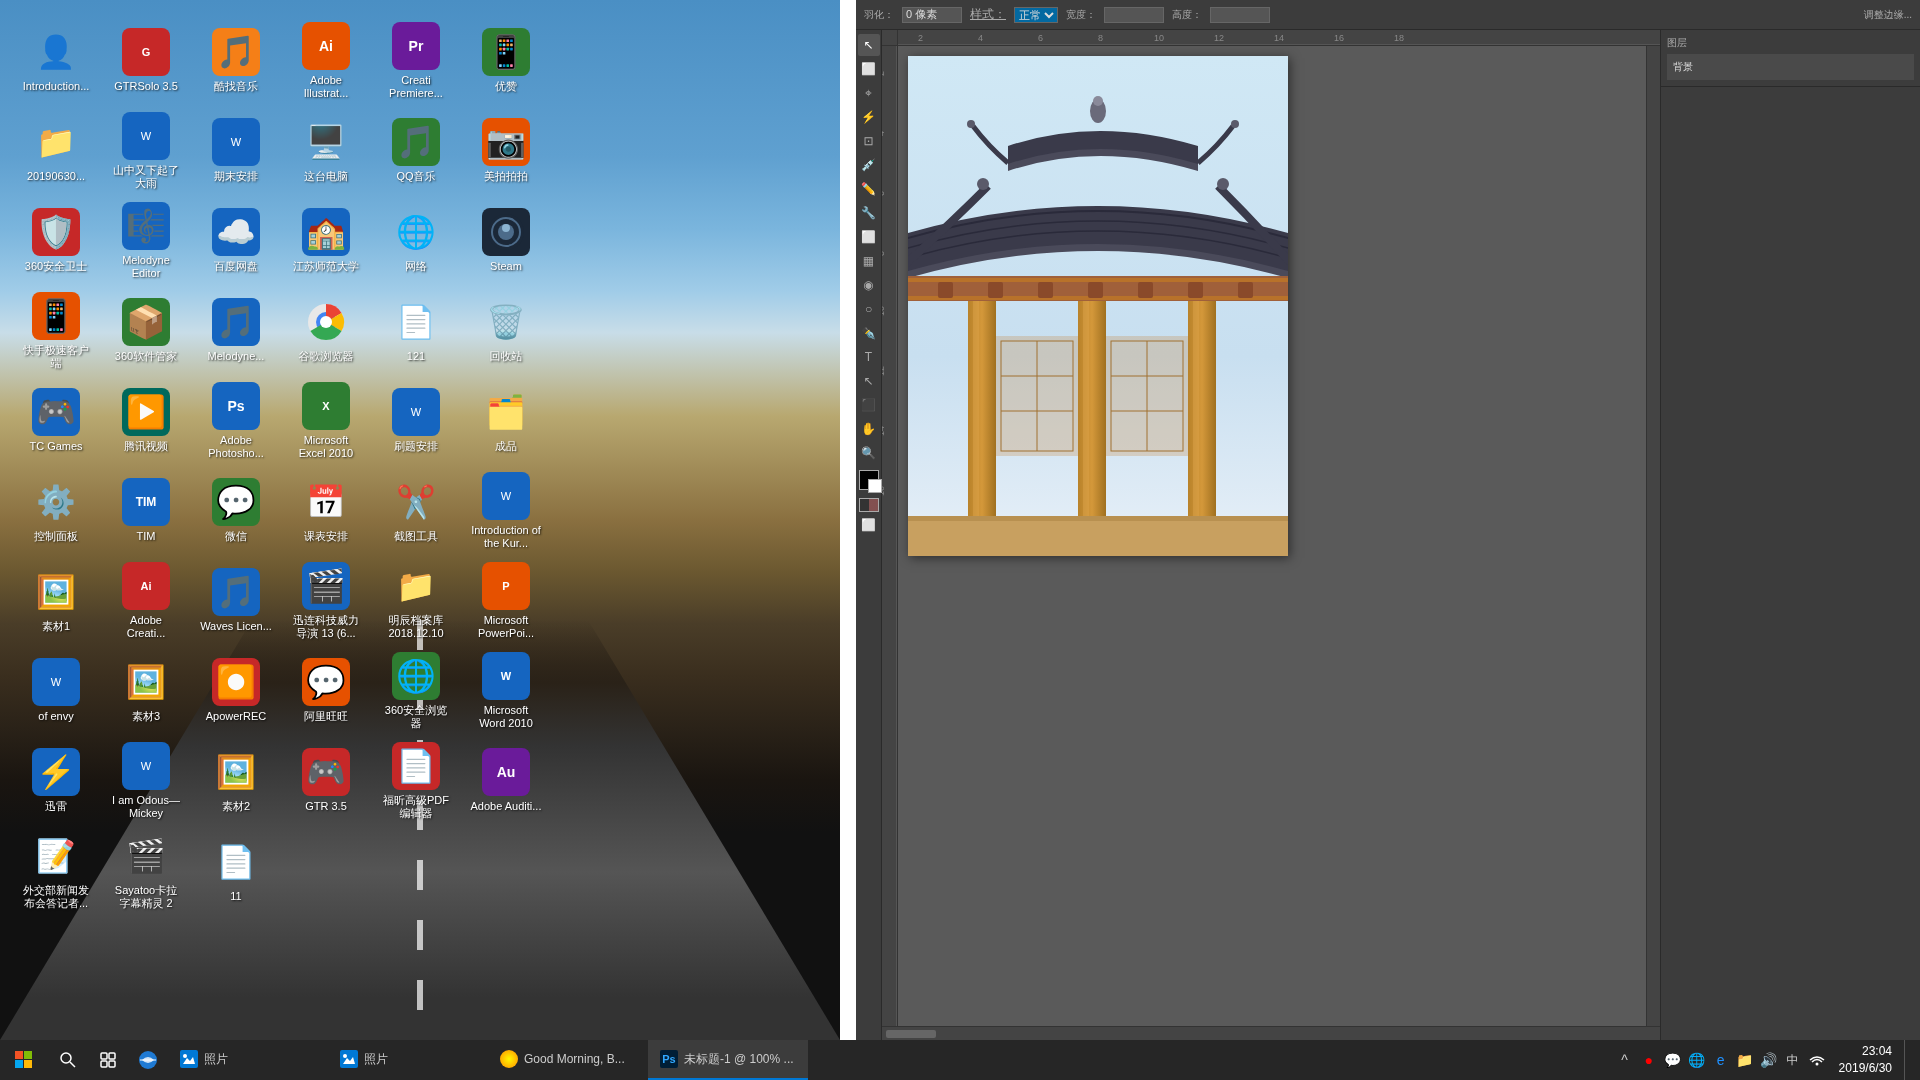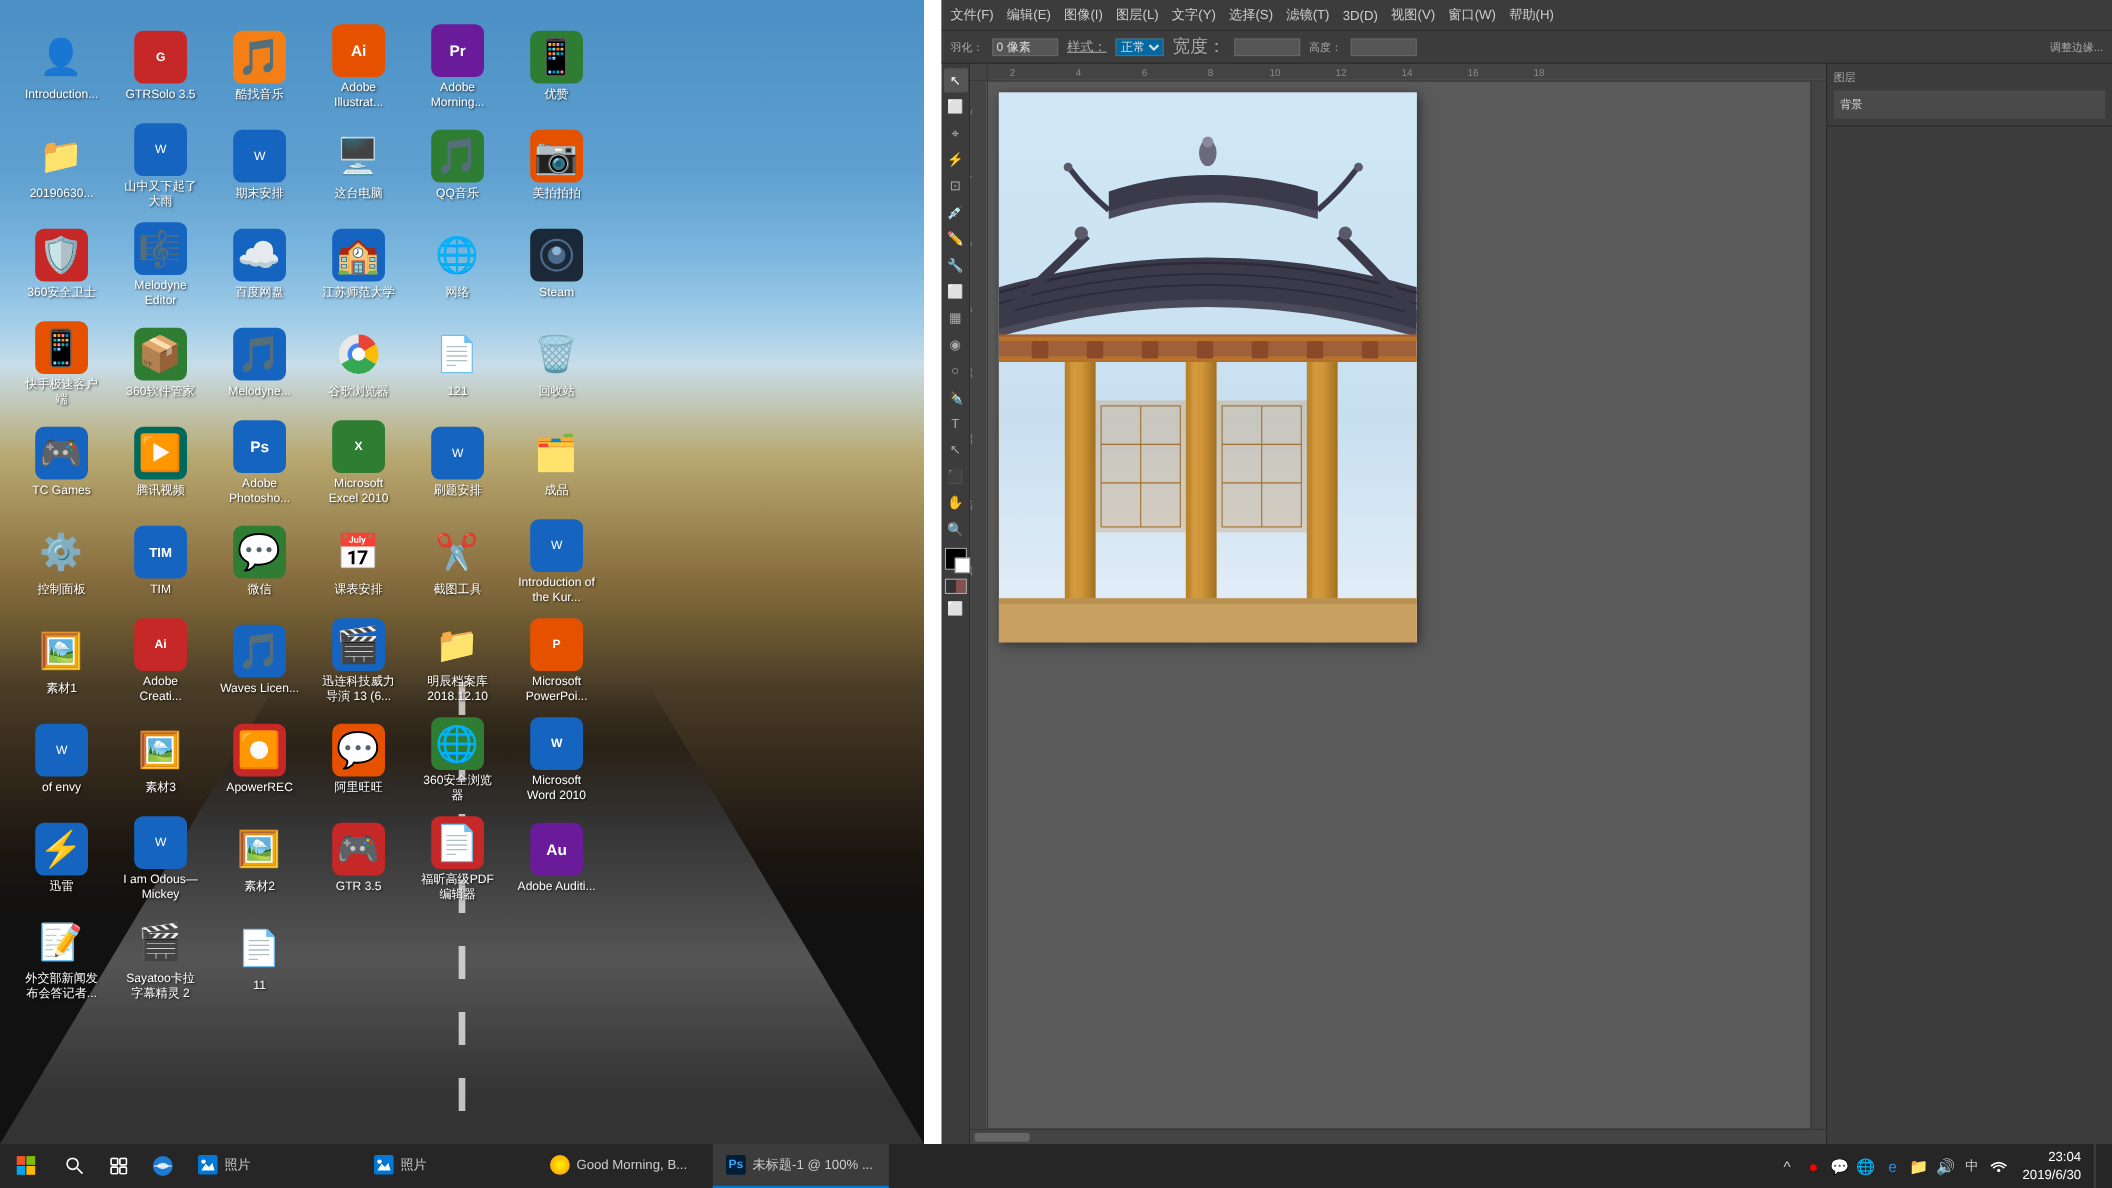--- a/index.html
+++ b/index.html
@@ -440,21 +440,21 @@
   <div class="desktop-icon">
     <div class="icon-img icon-yellow">🎵</div>
     <span class="icon-label">酷找音乐</span>
   </div>
   <div class="desktop-icon">
     <div class="icon-img icon-orange" style="font-size:14px;font-weight:bold;color:#fff;">Ai</div>
     <span class="icon-label">Adobe Illustrat...</span>
   </div>
   <div class="desktop-icon">
     <div class="icon-img icon-purple" style="font-size:14px;font-weight:bold;color:#fff;">Pr</div>
-    <span class="icon-label">Adobe Morning...</span>
+    <span class="icon-label">Creati Premiere...</span>
   </div>
   <div class="desktop-icon">
     <div class="icon-img icon-green">📱</div>
     <span class="icon-label">优赞</span>
   </div>
   <div class="desktop-icon">
     <div class="icon-img icon-none">📁</div>
     <span class="icon-label">20190630...</span>
   </div>
   <div class="desktop-icon">
@@ -677,42 +677,29 @@
     <span class="icon-label">Sayatoo卡拉字幕精灵 2</span>
   </div>
   <div class="desktop-icon">
     <div class="icon-img icon-none">📄</div>
     <span class="icon-label">11</span>
   </div>
 </div>
 
 <div id="ps-panel">
 
-  <div id="ps-menubar">
-    <span style="cursor:pointer;">文件(F)</span>
-    <span style="cursor:pointer;">编辑(E)</span>
-    <span style="cursor:pointer;">图像(I)</span>
-    <span style="cursor:pointer;">图层(L)</span>
-    <span style="cursor:pointer;">文字(Y)</span>
-    <span style="cursor:pointer;">选择(S)</span>
-    <span style="cursor:pointer;">滤镜(T)</span>
-    <span style="cursor:pointer;">3D(D)</span>
-    <span style="cursor:pointer;">视图(V)</span>
-    <span style="cursor:pointer;">窗口(W)</span>
-    <span style="cursor:pointer;">帮助(H)</span>
-  </div>
 
   <div id="ps-toolbar-top">
     <span style="color:#aaa;font-size:10px;">羽化：</span>
     <input type="text" value="0 像素" style="width: 60px; background: rgb(85, 85, 85); border: 1px solid rgb(102, 102, 102); color: rgb(221, 221, 221); font-size: 11px; padding: 1px 3px;">
     <span style="color:#aaa;font-size:12px;text-decoration:underline;">样式：</span>
     <select style="background:#0369a1;border:1px solid #666;color:#ddd;font-size:11px;">
       <option>正常</option>
     </select>
-    <span style="color:#aaa;font-size:16px;">宽度：</span>
+    <span style="color:#aaa;font-size:10px;">宽度：</span>
     <input type="text" style="width: 60px; background: rgb(85, 85, 85); border: 1px solid rgb(102, 102, 102); color: rgb(221, 221, 221); font-size: 11px; padding: 1px 3px;">
     <span style="color:#aaa;font-size:10px;">高度：</span>
     <input type="text" style="width: 60px; background: rgb(85, 85, 85); border: 1px solid rgb(102, 102, 102); color: rgb(221, 221, 221); font-size: 11px; padding: 1px 3px;">
     <span style="margin-left:auto;color:#aaa;font-size:10px;">调整边缘...</span>
   </div>
 
 
   <div id="ps-workspace">
 
     <div id="ps-tools">

